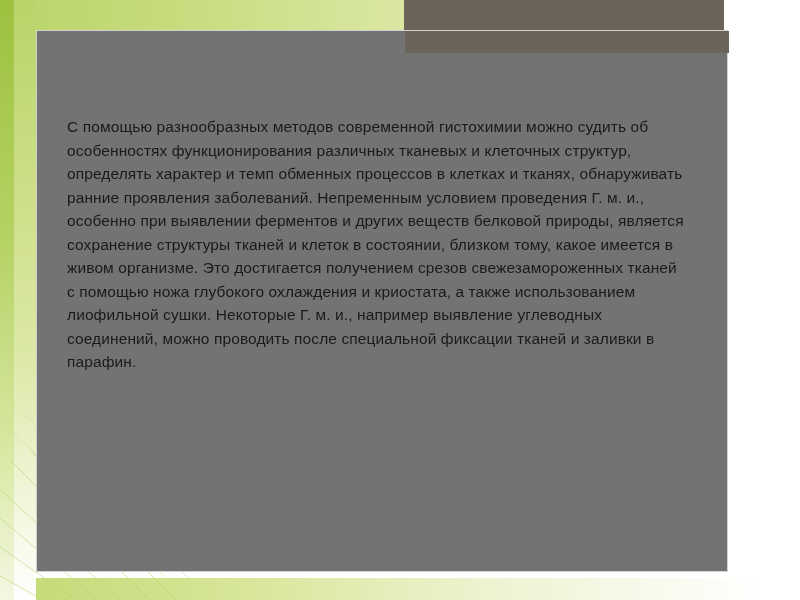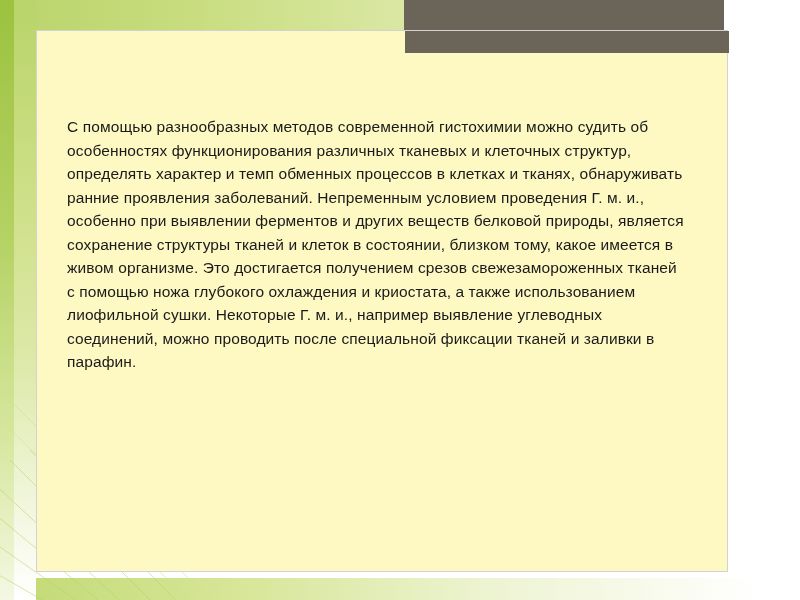--- a/index.html
+++ b/index.html
@@ -77,21 +77,21 @@
     background: #6b6459;
   }
 
   
   .content-card {
     position: absolute;
     left: 36px;
     top: 30px;
     width: 692px;
     height: 542px;
-    background: #fef9c3;
+    background: #737373;
     border: 1px solid #d2d2d2;
     box-sizing: border-box;
   }
   
   .banner-overlay {
     position: absolute;
     left: 368px;
     top: 0;
     width: 324px;
     height: 22px;

